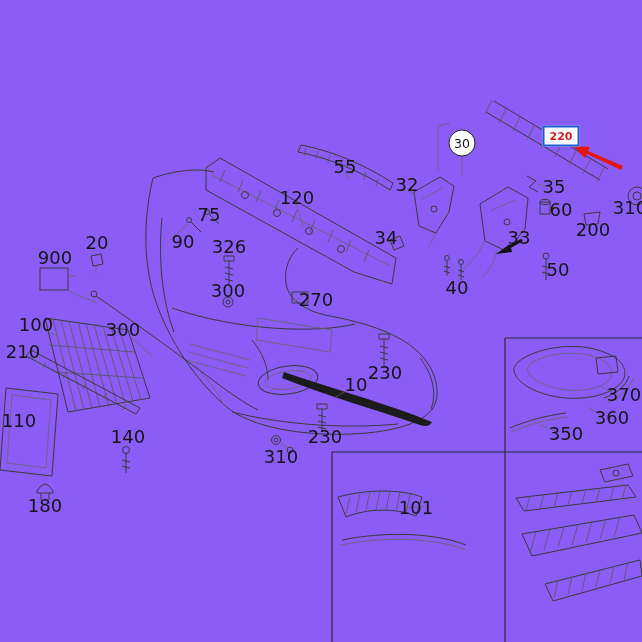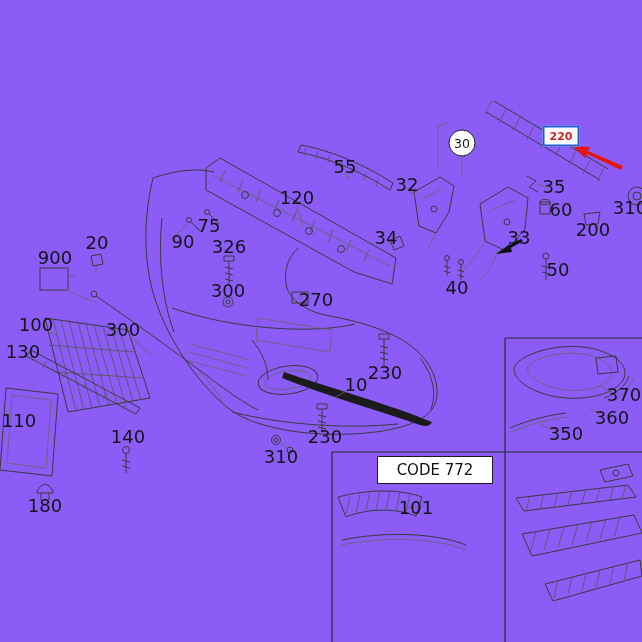--- a/index.html
+++ b/index.html
@@ -220,43 +220,42 @@
 
     <g>
       <polygon points="573,146 590,147 588,151 623,166 621,170 587,154 585,158" fill="var(--hl-arrow,#e3170f)" stroke="none"></polygon>
     </g>
   </svg>
 
   <div class="circle-lbl" style="left:462px;top:143px">30</div>
 
   <div class="hl-box" style="left:561px;top:136px">220</div>
 
-  <div class="code-box">CODE 772</div>
 
   <div class="lbl" style="left:55px;top:258px">900</div>
   <div class="lbl" style="left:97px;top:243px">20</div>
   <div class="lbl" style="left:183px;top:242px">90</div>
-  <div class="lbl" style="left:209px;top:226px">75</div>
+  <div class="lbl" style="left:209px;top:215px">75</div>
   <div class="lbl" style="left:229px;top:247px">326</div>
   <div class="lbl" style="left:228px;top:291px">300</div>
   <div class="lbl" style="left:297px;top:198px">120</div>
   <div class="lbl" style="left:345px;top:167px">55</div>
   <div class="lbl" style="left:407px;top:185px">32</div>
   <div class="lbl" style="left:386px;top:238px">34</div>
   <div class="lbl" style="left:519px;top:238px">33</div>
   <div class="lbl" style="left:554px;top:187px">35</div>
   <div class="lbl" style="left:561px;top:210px">60</div>
   <div class="lbl" style="left:630px;top:208px">310</div>
   <div class="lbl" style="left:593px;top:230px">200</div>
   <div class="lbl" style="left:558px;top:270px">50</div>
   <div class="lbl" style="left:457px;top:288px">40</div>
   <div class="lbl" style="left:316px;top:300px">270</div>
   <div class="lbl" style="left:36px;top:325px">100</div>
   <div class="lbl" style="left:123px;top:330px">300</div>
-  <div class="lbl" style="left:23px;top:352px">130</div>
+  <div class="lbl" style="left:23px;top:352px">210</div>
   <div class="lbl" style="left:356px;top:385px">10</div>
   <div class="lbl" style="left:385px;top:373px">230</div>
   <div class="lbl" style="left:19px;top:421px">110</div>
   <div class="lbl" style="left:128px;top:437px">140</div>
   <div class="lbl" style="left:281px;top:457px">310</div>
   <div class="lbl" style="left:325px;top:437px">230</div>
   <div class="lbl" style="left:45px;top:506px">180</div>
   <div class="lbl" style="left:624px;top:395px">370</div>
   <div class="lbl" style="left:612px;top:418px">360</div>
   <div class="lbl" style="left:566px;top:434px">350</div>

